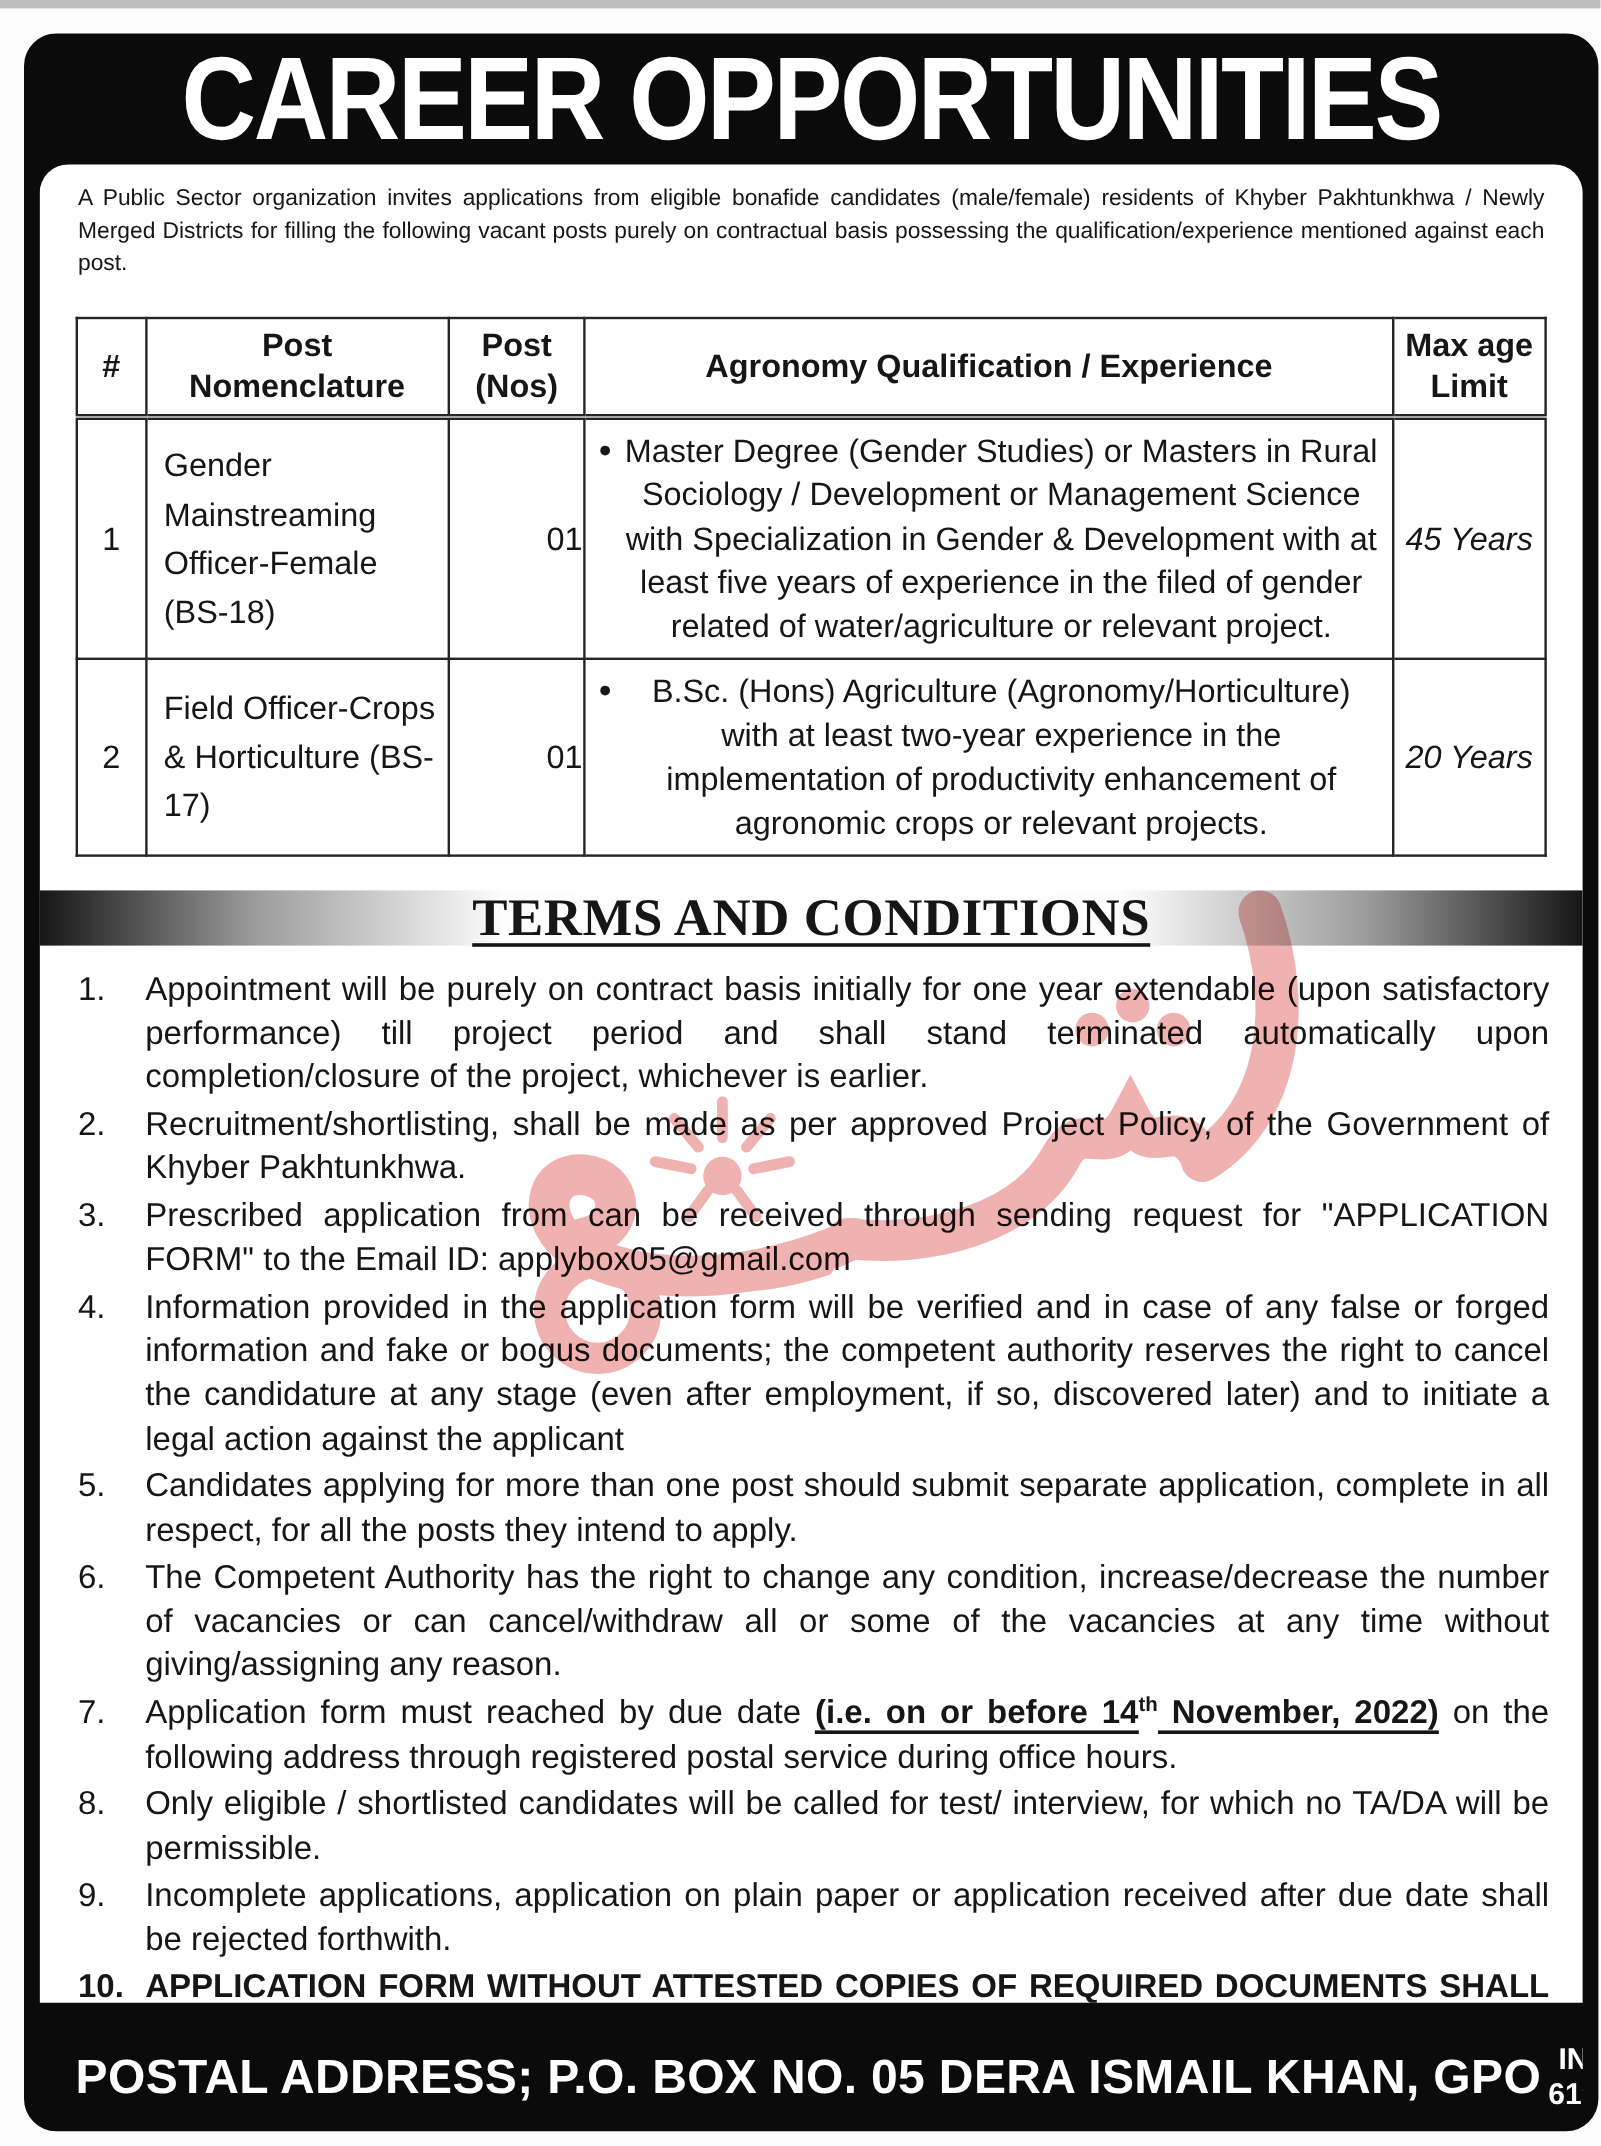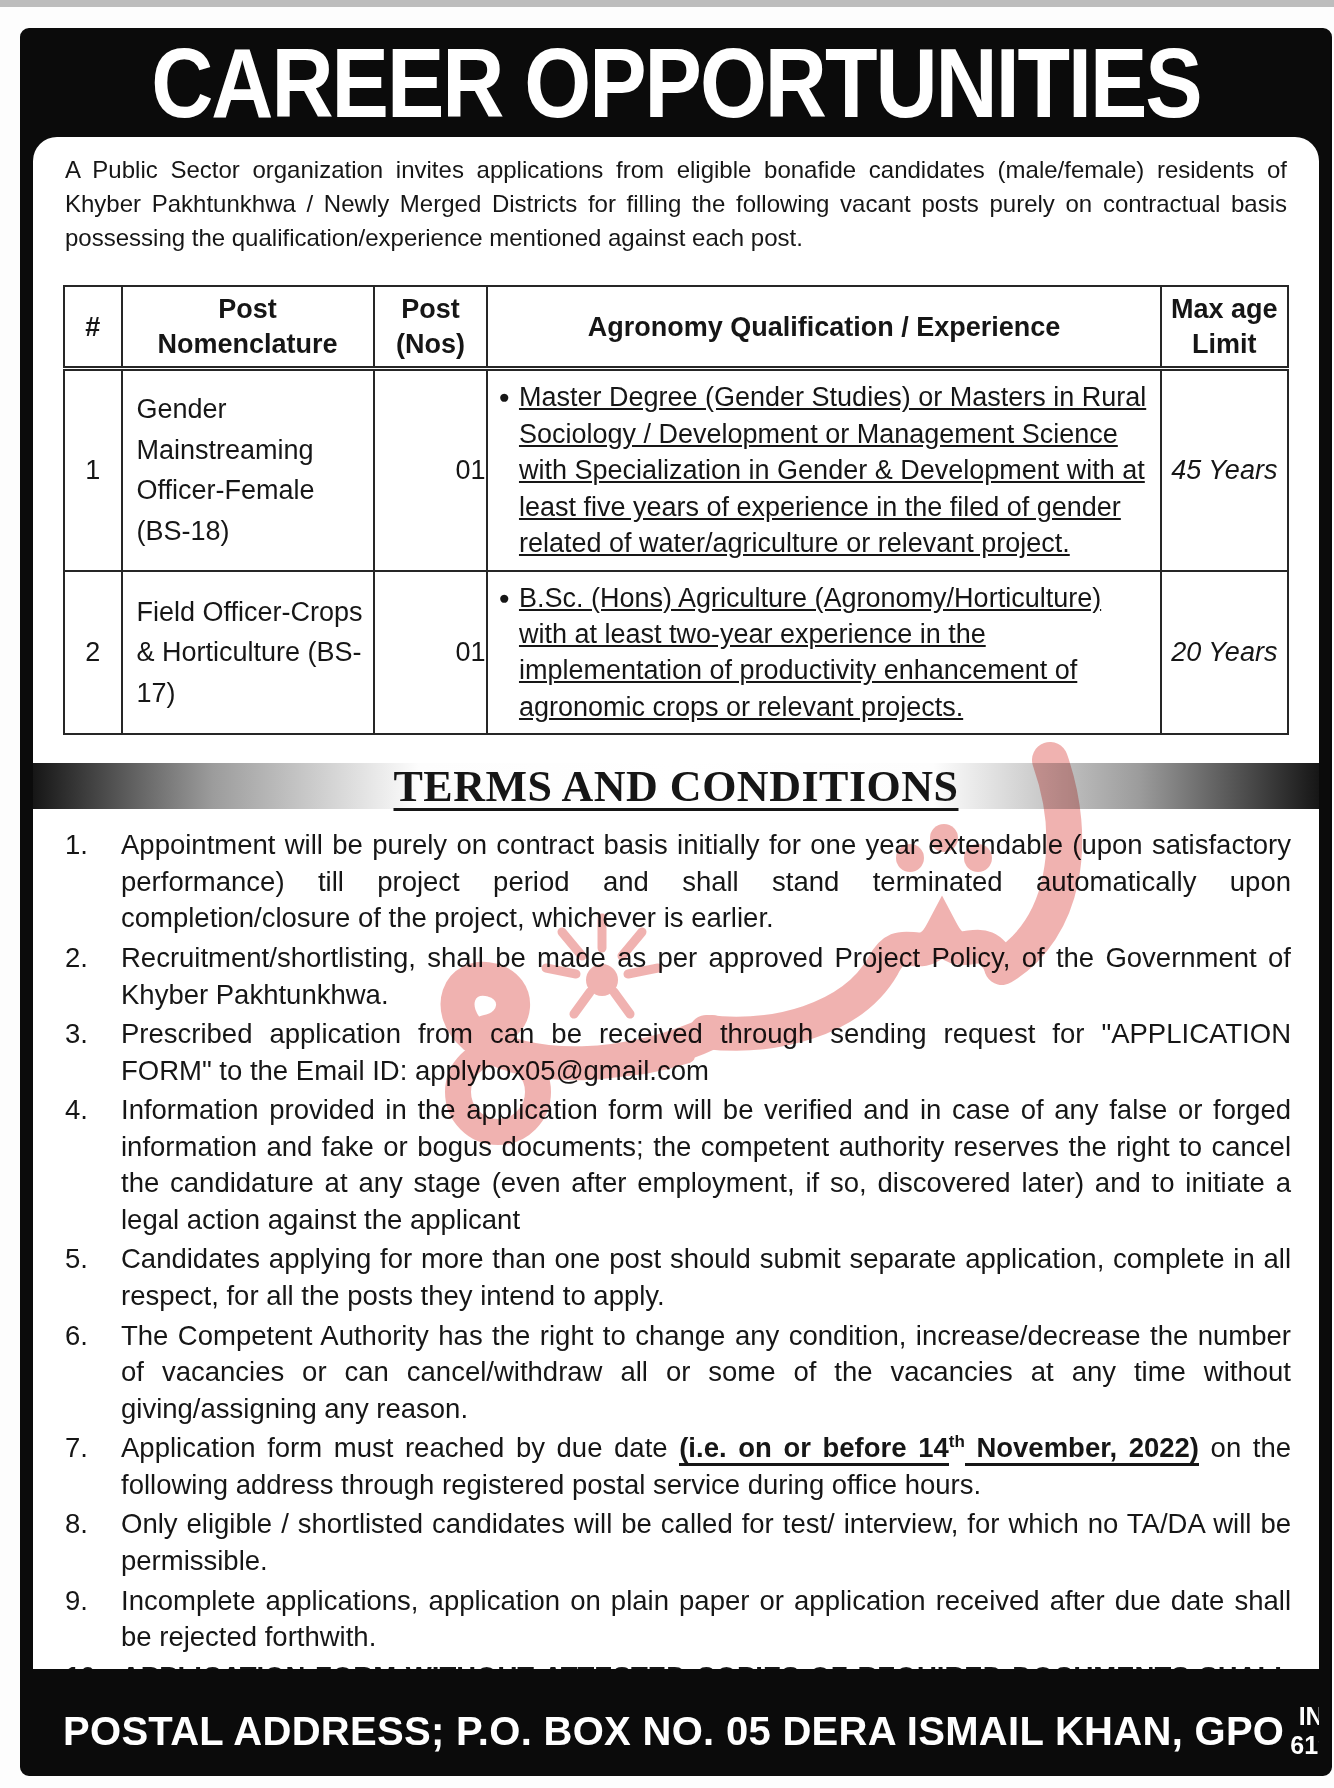--- a/index.html
+++ b/index.html
@@ -1,44 +1,44 @@
 <!DOCTYPE html>
 <html><head>
 <meta charset="utf-8">
 <style>
   html,body{margin:0;padding:0;background:#fff;}
   .page{position:relative;width:1334px;height:1788px;background:#fdfdfd;overflow:hidden;
         font-family:"Liberation Sans",sans-serif;color:#161616;}
   .scan-strip{position:absolute;top:0;left:0;width:100%;height:7px;background:#bdbdbd;}
 
   .frame{position:absolute;left:20px;top:28px;width:1312px;height:1748px;box-sizing:border-box;
-         border:13px solid #0b0b0b;border-radius:9px;background:#0b0b0b;
+         border:13px solid #0b0b0b;border-radius:27px;background:#0b0b0b;
          display:flex;flex-direction:column;overflow:hidden;}
 
   
   .banner{height:96px;flex:none;background:#0b0b0b;color:#fff;text-align:center;overflow:visible;}
   .title{display:inline-block;font-weight:bold;font-size:86px;line-height:1.0;letter-spacing:-2px;
          white-space:nowrap;padding:0 6px 9px;border-bottom:7px solid #fff;
          transform:scaleY(1.14);transform-origin:50% 72%;margin-top:3px;}
 
   
   .content{flex:1;background:#fff;border-radius:24px 24px 0 0;padding:6px 24px 0 22px;overflow:hidden;}
-  .intro{font-size:24px;line-height:1.42;text-align:justify;margin:10px 8px 0 10px;}
+  .intro{font-size:19px;line-height:1.42;text-align:justify;margin:10px 8px 0 10px;}
 
   table.posts{width:calc(100% - 14px);margin:30px 4px 0 8px;border-collapse:collapse;font-size:27px;}
   table.posts th,table.posts td{border:2px solid #262626;}
   table.posts thead th{font-weight:bold;text-align:center;padding:5px 4px;line-height:1.28;
                        border-bottom:5px double #262626;}
   td.c-no{text-align:center;vertical-align:middle;width:58px;}
   td.c-post{vertical-align:middle;padding:6px 6px 6px 14px;line-height:1.5;}
   td.c-nos{text-align:right;vertical-align:middle;}
   td.c-qual{vertical-align:top;padding:8px 10px 8px 6px;line-height:1.35;}
   td.c-qual .qwrap{display:flex;}
   .bullet{flex:none;font-size:19px;line-height:36px;margin:0 9px 0 4px;}
-  .qtext{flex:1;text-align:left;text-decoration:underline;}
+  .qtext{flex:1;text-align:center;}
   td.c-age{text-align:center;vertical-align:middle;white-space:nowrap;padding:0 4px;font-style:italic;}
 
   
   .band{margin:28px -24px 0 -22px;height:46px;flex:none;display:flex;justify-content:center;align-items:center;
         background:linear-gradient(to right,#161616 0%,#9c9c9c 14%,#fdfdfd 30%,#fff 50%,#fdfdfd 70%,#9c9c9c 86%,#161616 100%);}
   .terms-heading{font-family:"Liberation Serif",serif;font-size:44px;font-weight:bold;margin:0;
         white-space:nowrap;letter-spacing:0.5px;text-decoration:underline;
         text-decoration-thickness:3px;text-underline-offset:7px;}
 
   

